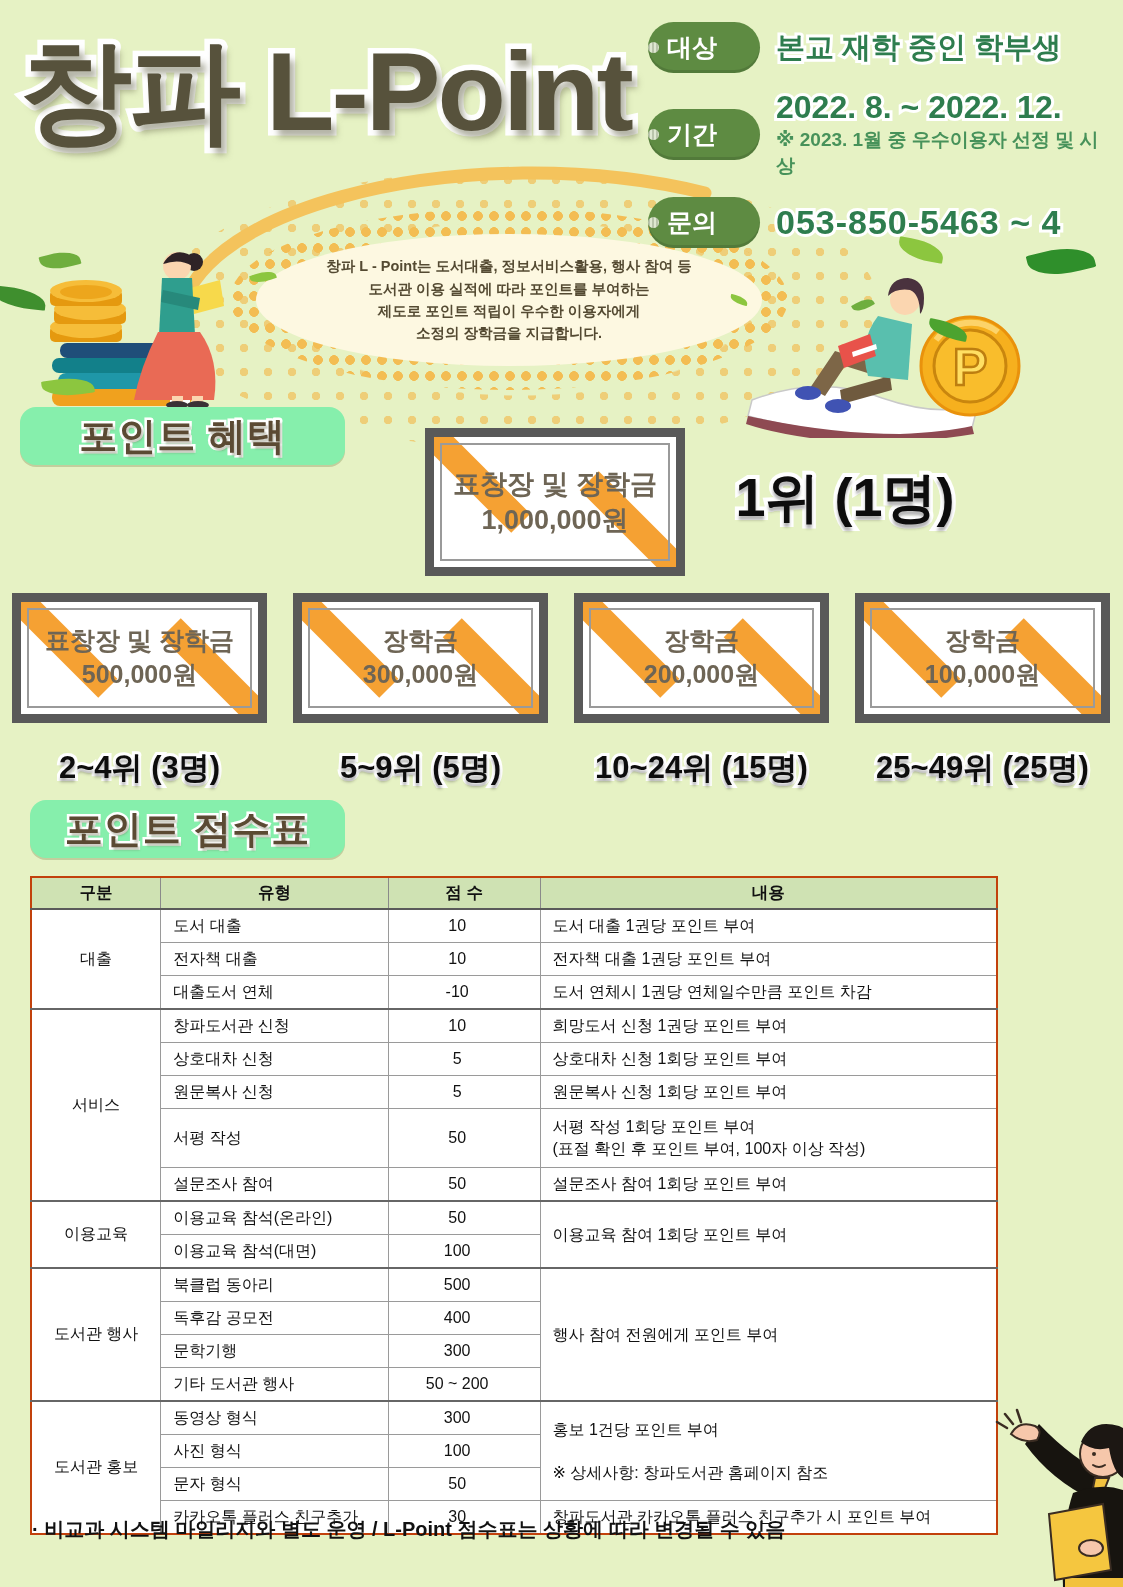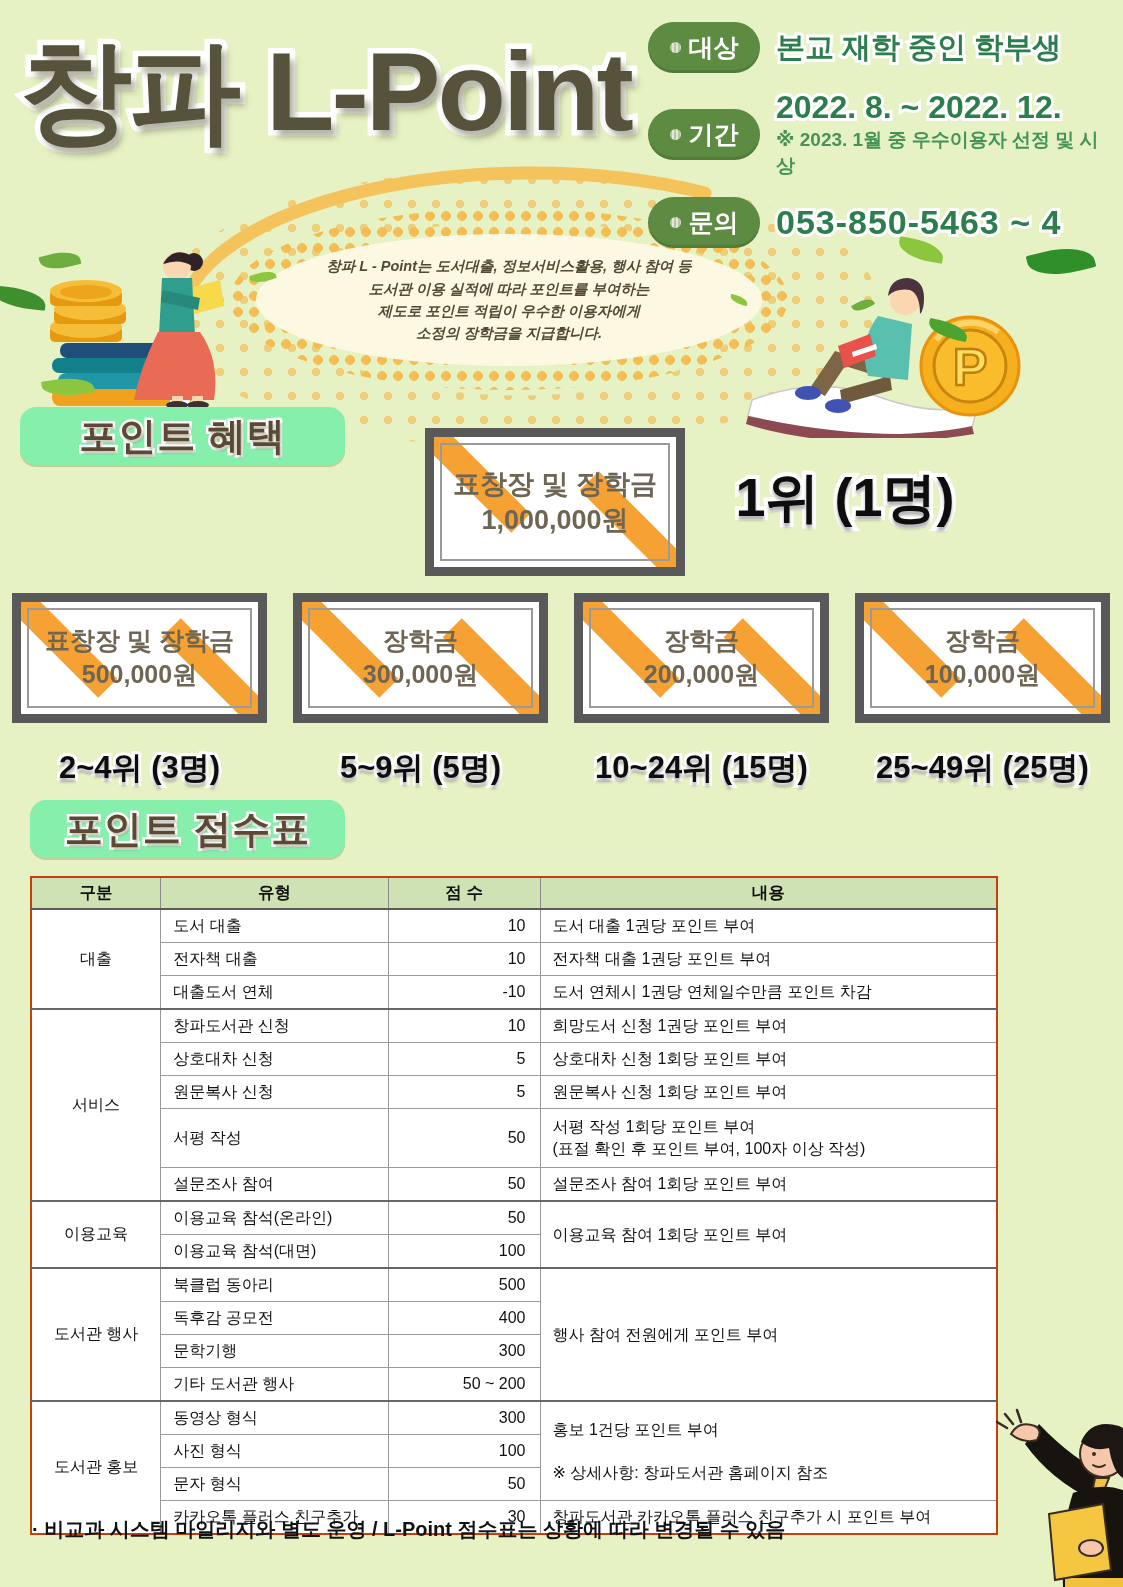--- a/index.html
+++ b/index.html
@@ -18,21 +18,21 @@
   .title{
     position:absolute; left:20px; top:30px; margin:0; width:630px;
     font-size:112px; font-weight:800; letter-spacing:-3px; color:#57523c;
     text-shadow:5px 7px 6px rgba(104,104,75,.5); line-height:1.1; white-space:nowrap;
   }
   
   .info{position:absolute; left:648px; top:22px; width:465px; display:flex; flex-direction:column; gap:18px;}
   .info-row{display:flex; align-items:center; gap:16px;}
   .pill{
     flex:0 0 auto; width:112px; height:51px; border-radius:999px; background:#5e8b42;
-    display:flex; align-items:center; justify-content:center; gap:8px;
+    display:flex; align-items:center; gap:8px;
     box-shadow:inset 0 -3px 0 rgba(0,0,0,.12);
   }
   .pill .dot{width:11px; height:11px; border-radius:50%; background:#dfe8d2;
     background-image:repeating-linear-gradient(90deg,#b9c4ab 0 2px,transparent 2px 4px);}
   .pill span{color:#fff; font-weight:800; font-size:25px;}
   .info-val{color:#2e7d4e; font-weight:800; font-size:29px; text-shadow:0 0 2px #fff;}
   .info-date{color:#2e7d4e; font-weight:800; font-size:32px; line-height:1.05;}
   .info-note{color:#47925a; font-weight:700; font-size:19px; margin-top:2px;}
   .info-phone{color:#2e7d4e; font-weight:800; font-size:34px; letter-spacing:1px;}
   
@@ -46,21 +46,21 @@
   .arc-svg{position:absolute; left:150px; top:158px; width:760px; height:330px;}
   .halo{
     position:absolute; left:230px; top:208px; width:558px; height:182px; border-radius:50%;
     background-image:radial-gradient(#f3bd53 4.6px, transparent 5.1px);
     background-size:16px 16px;
   }
   .bubble{
     position:absolute; left:256px; top:234px; width:506px; height:132px; border-radius:50%;
     background:#fdf8e1; display:flex; align-items:center; justify-content:center; text-align:center;
   }
-  .bubble p{margin:12px; font-size:14.5px; font-weight:800; color:#544a32; line-height:1.55;font-style:italic;}
+  .bubble p{margin:12px; font-size:14.5px; font-weight:800; color:#544a32; line-height:1.55;}
   
   .illu{position:absolute;}
   .leaf{position:absolute; border-radius:4% 75% 4% 75%;}
   
   .section-pill{
     position:absolute; height:58px; border-radius:16px; background:#86efac;
     display:flex; align-items:center; justify-content:center;
     box-shadow:0 2px 0 rgba(90,100,40,.25);
   }
   .section-pill span{font-size:38px; font-weight:800; color:#5b4a33; letter-spacing:1px;
@@ -93,21 +93,21 @@
   }
   .score-table th{
     background:#cfe2b3; font-weight:700; font-size:16.5px; height:28px;
     border:1px solid #8a8a8a; border-bottom:2px solid #5a5a5a;
   }
   .score-table td{border:1px solid #9a9a9a; height:32px; padding:0;}
   .score-table tr.tall td{height:58px;}
   .score-table tr.group-start td{border-top:2px solid #666;}
   .score-table td.cat{text-align:center;}
   .score-table td.type{padding-left:12px;}
-  .score-table td.score{text-align:right; padding-right:14px;}
+  .score-table td.score{text-align:center; padding-right:14px;}
   .score-table td.content{padding-left:12px; white-space:pre-line; line-height:1.35;}
   
   .footer-note{position:absolute; left:32px; top:1516px; margin:0; font-size:20px; font-weight:800; color:#111;}
 </style>
 </head>
 <body>
 
 <div class="poster">
 
   <div class="halo-outer"></div>

